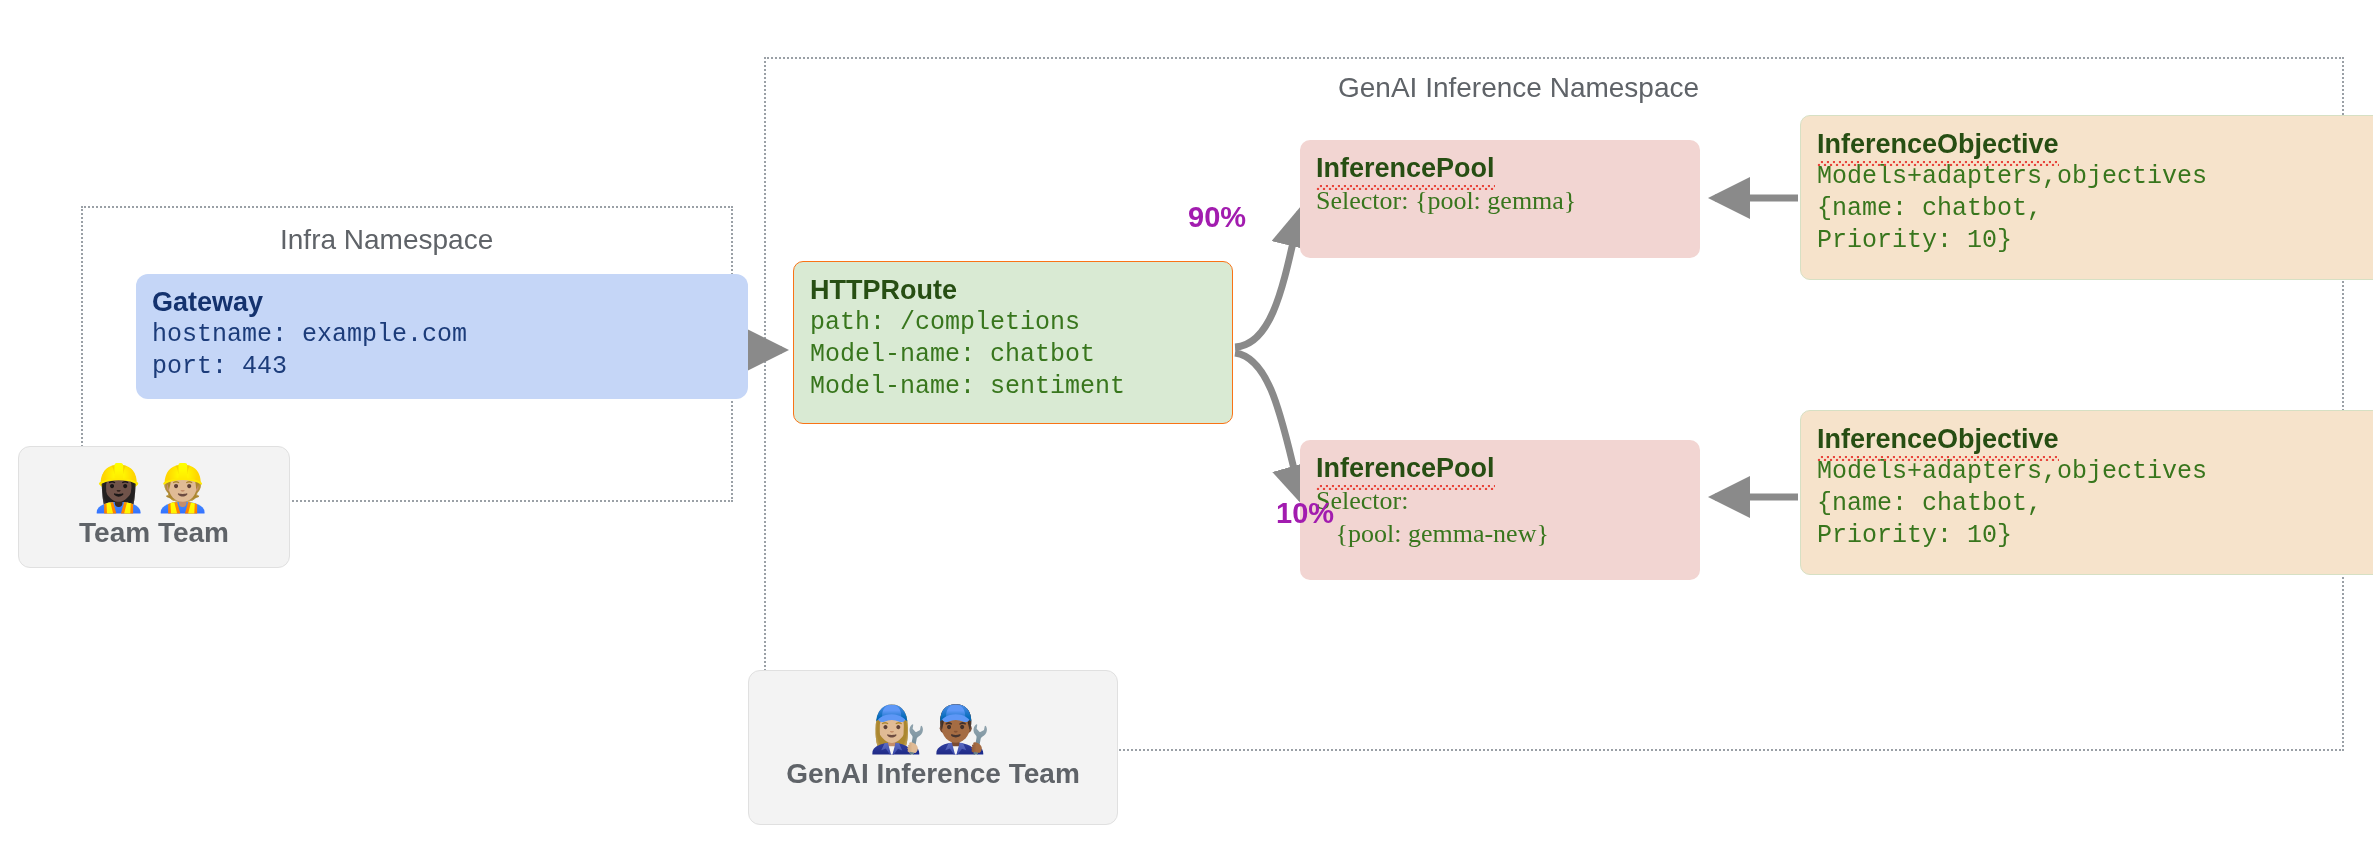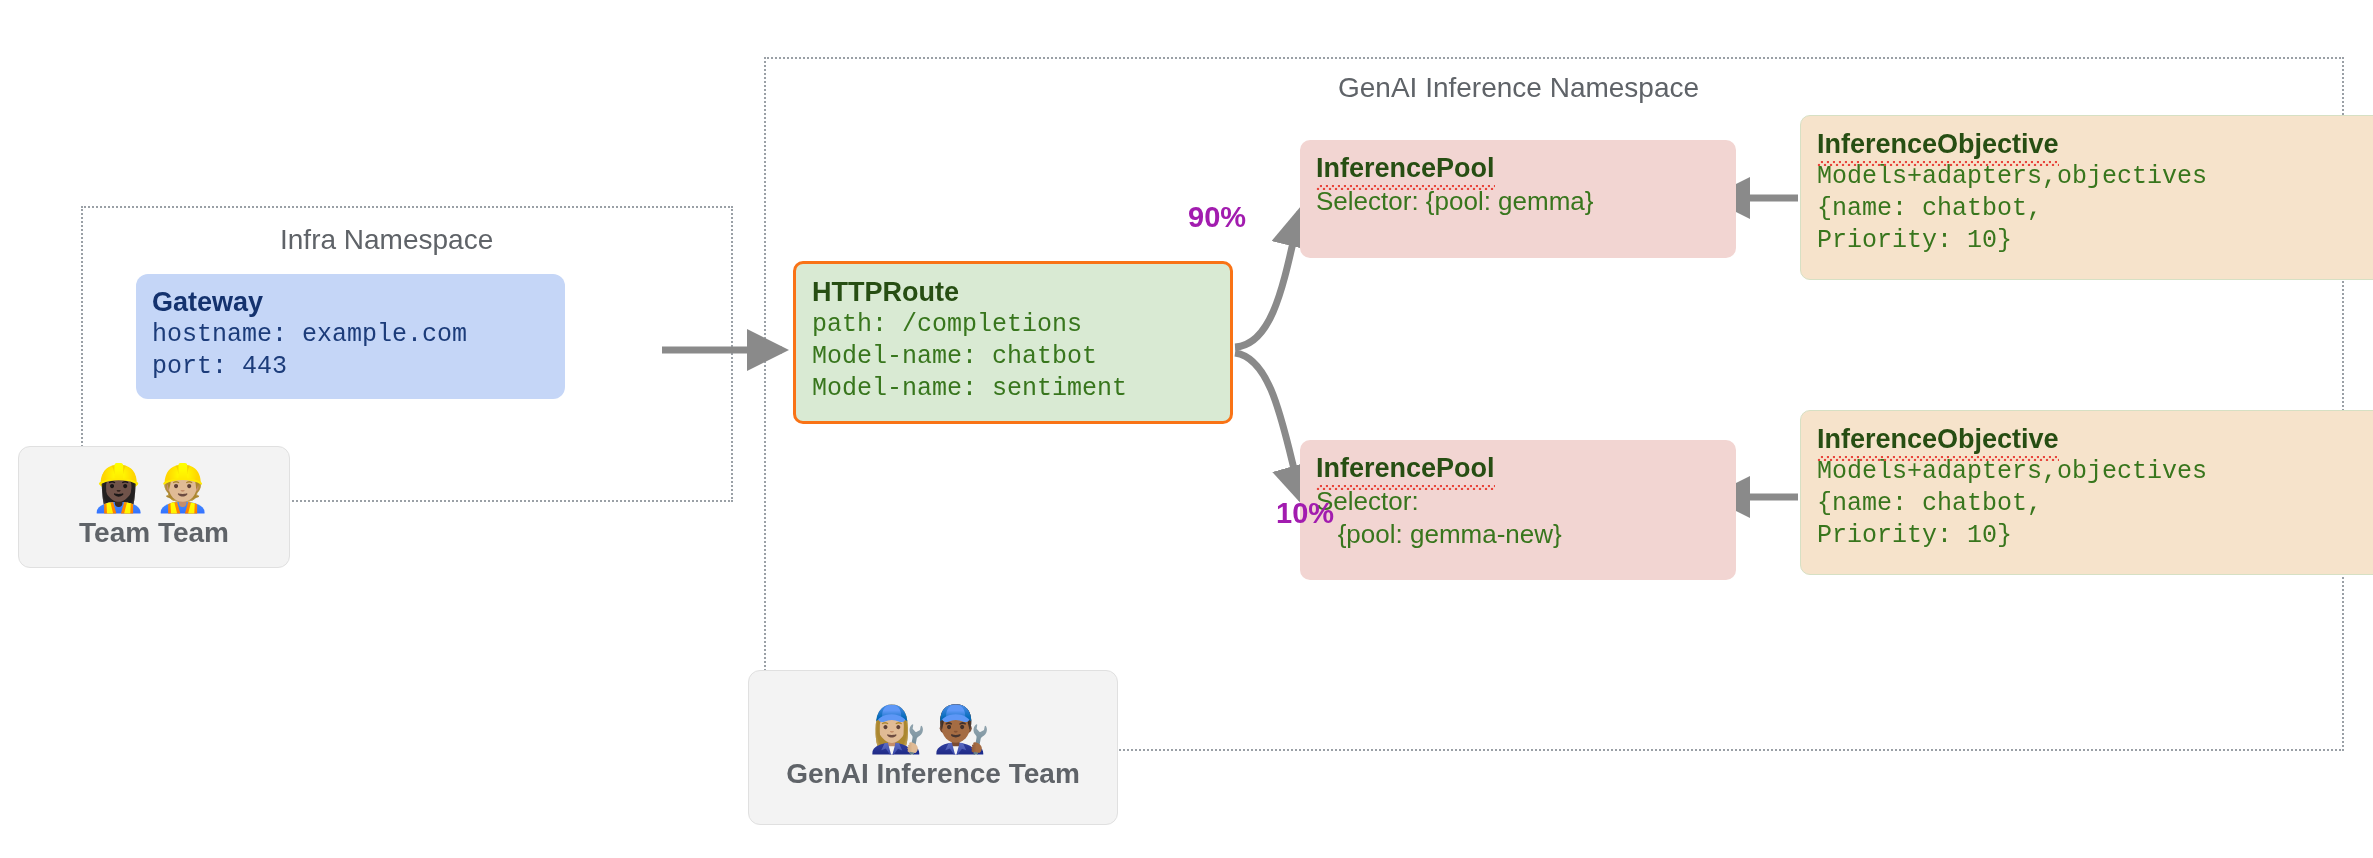--- a/index.html
+++ b/index.html
@@ -56,60 +56,60 @@
     display: inline-block;
     position: relative;
   }
   .card .mono {
     font-family: "Liberation Mono", "DejaVu Sans Mono", monospace;
     font-size: 25px;
     line-height: 1.28;
     white-space: pre;
   }
   .card .sans {
-    font-family: Liberation Sans, sans-serif;
+    font-family: Liberation Serif, serif;
     font-size: 26px;
     line-height: 1.26;
     white-space: pre;
   }
 
   
   .squiggle::after {
     content: "";
     position: absolute;
     left: 0; right: 0; bottom: -5px;
     height: 5px;
     background-image:
       radial-gradient(circle at 2px 4px, #e8453c 1.4px, transparent 1.6px),
       radial-gradient(circle at 5px 1px, #e8453c 1.4px, transparent 1.6px);
     background-size: 6px 5px;
     background-repeat: repeat-x;
   }
 
   
   .card-gateway {
-    left: 136px; top: 274px; width: 429px; height: 125px;
+    left: 136px; top: 274px; width: 612px; height: 125px;
     background: #c5d6f7;
     border-radius: 12px;
   }
   .card-gateway .title { color: #14326e; }
   .card-gateway .mono  { color: #1c3c7a; }
 
   
   .card-httproute {
     left: 793px; top: 261px; width: 440px; height: 163px;
     background: #d9ead3;
-    border: 3px solid #f97316;
+    border: 1px solid #f97316;
   }
   .card-httproute .title { color: #274e13; }
   .card-httproute .mono  { color: #38761d; }
 
   
   .card-pool {
-    width: 436px;
+    width: 400px;
     background: #f2d5d2;
   }
   .card-pool .title { color: #274e13; }
   .card-pool .sans  { color: #38761d; }
   .card-pool-1 { left: 1300px; top: 140px; height: 118px; }
   .card-pool-2 { left: 1300px; top: 440px; height: 140px; }
 
   
   .card-objective {
     width: 634px;

